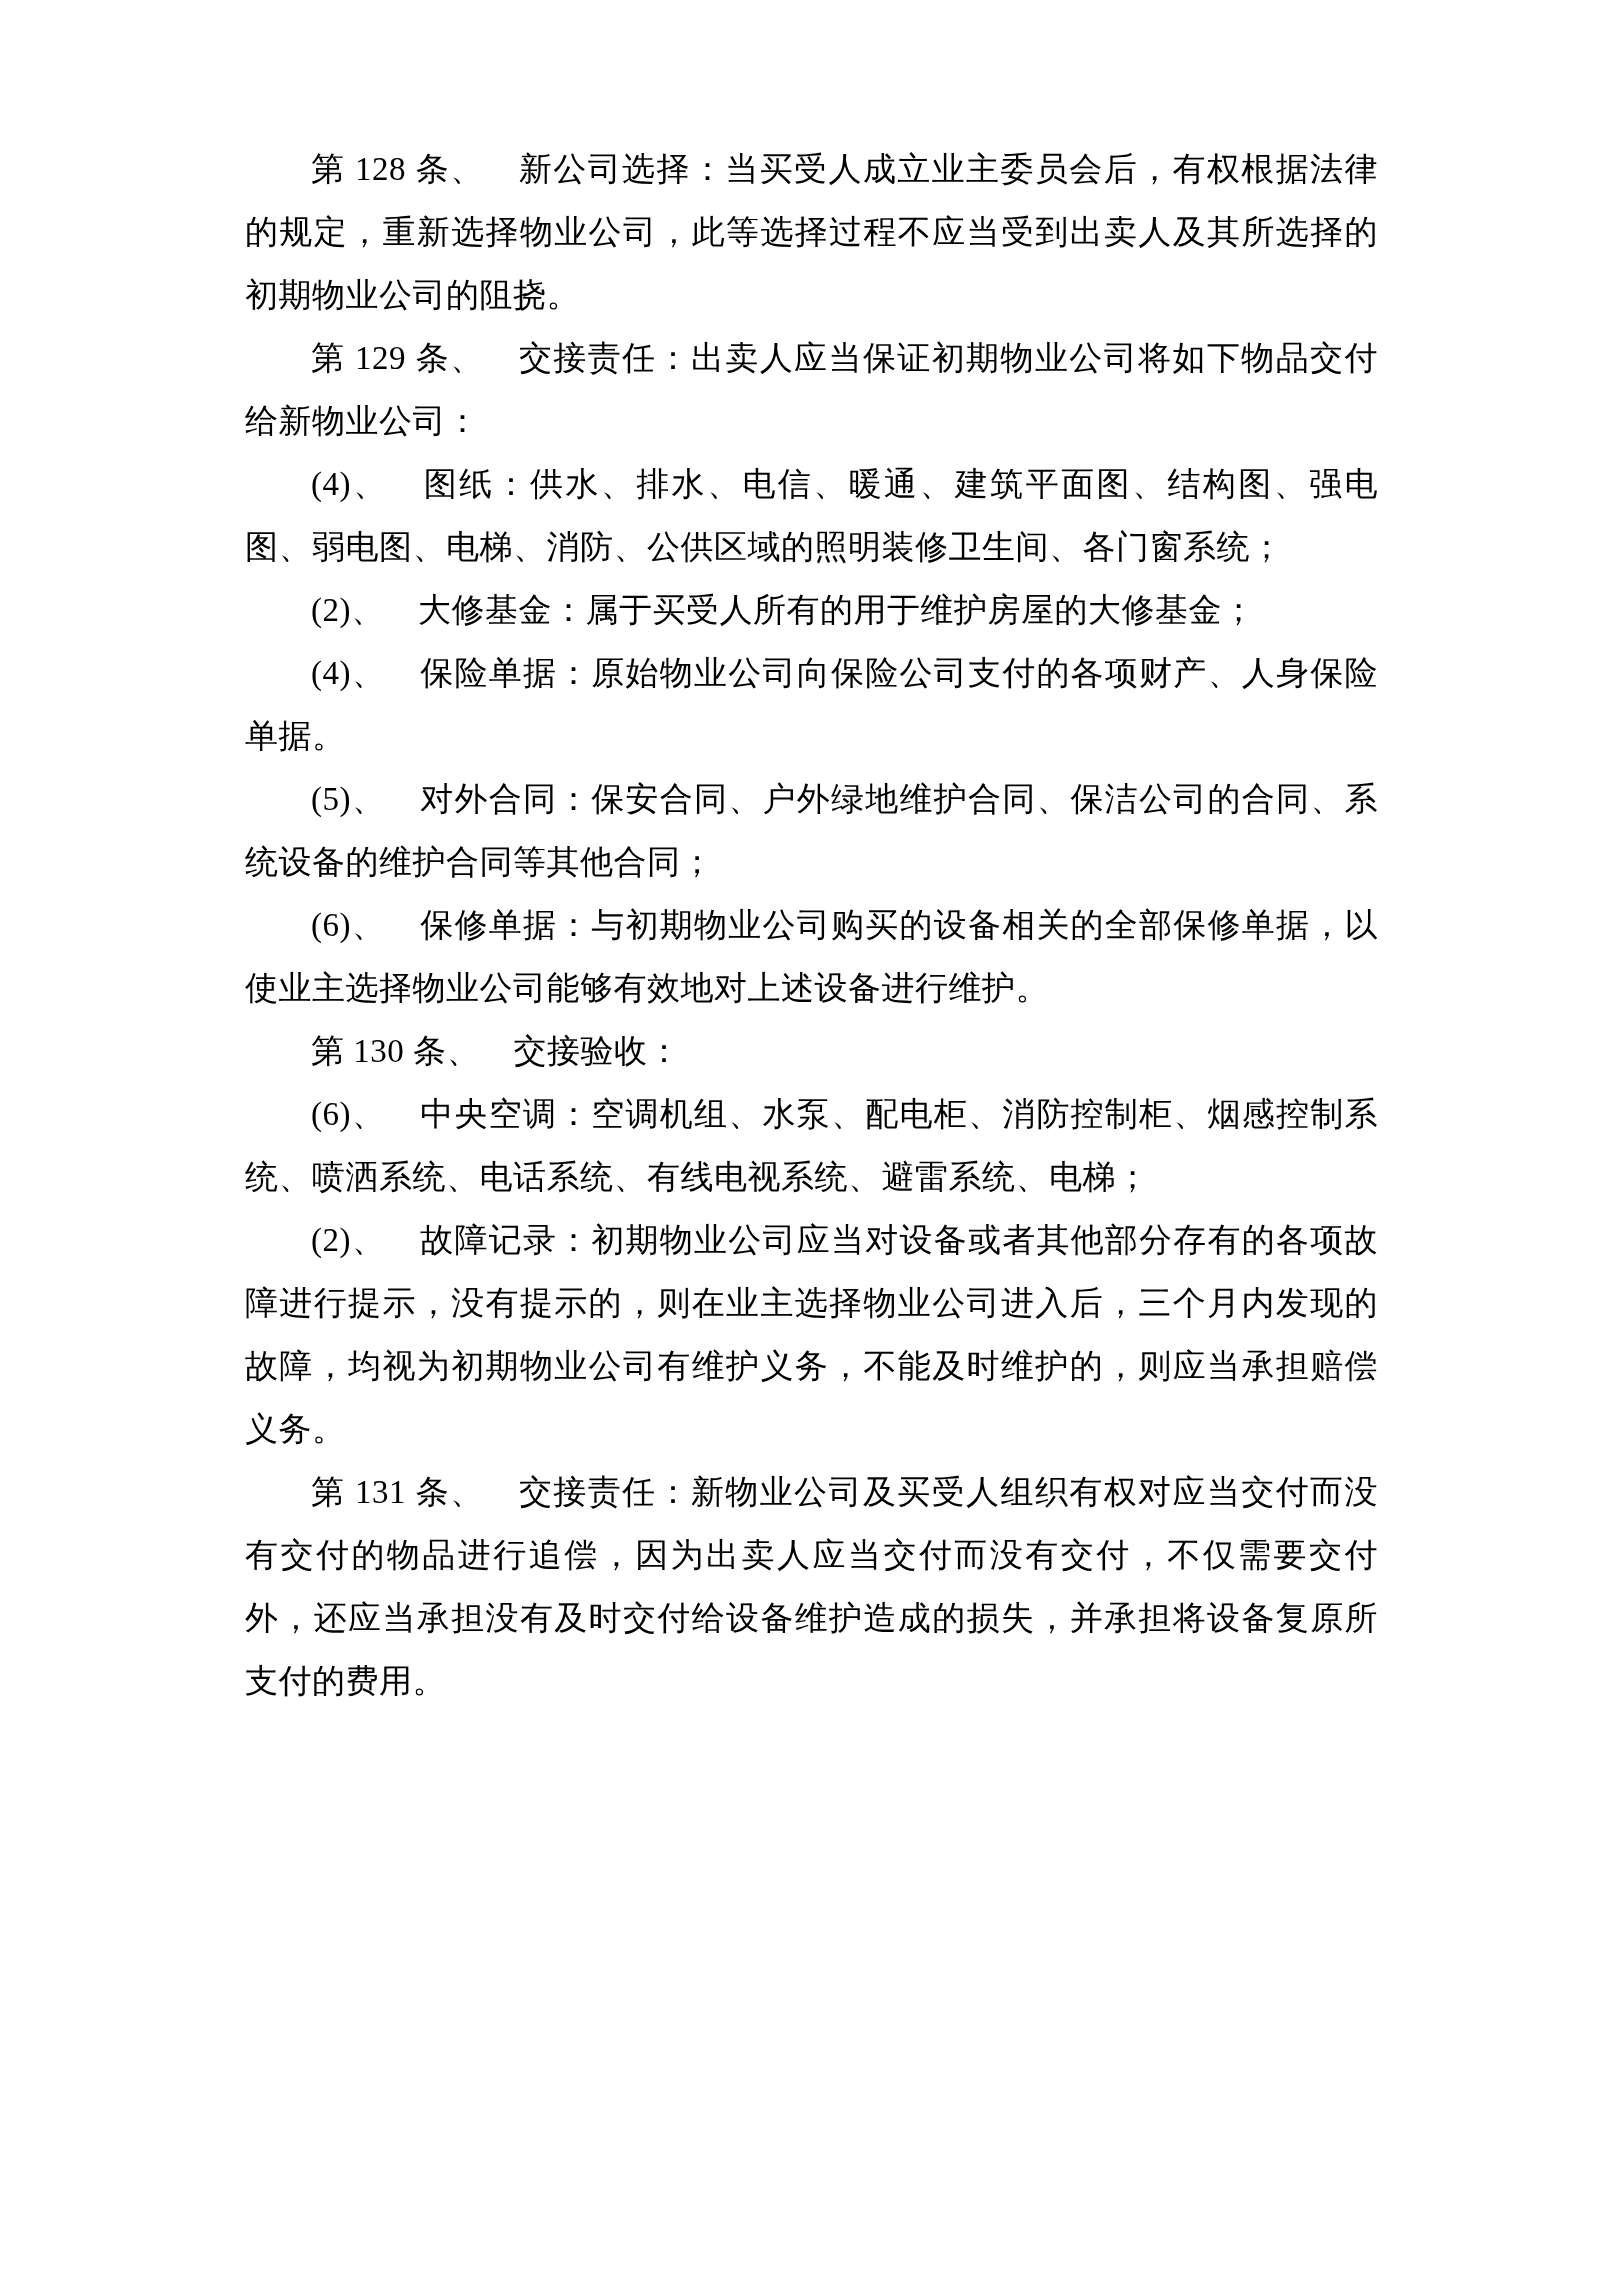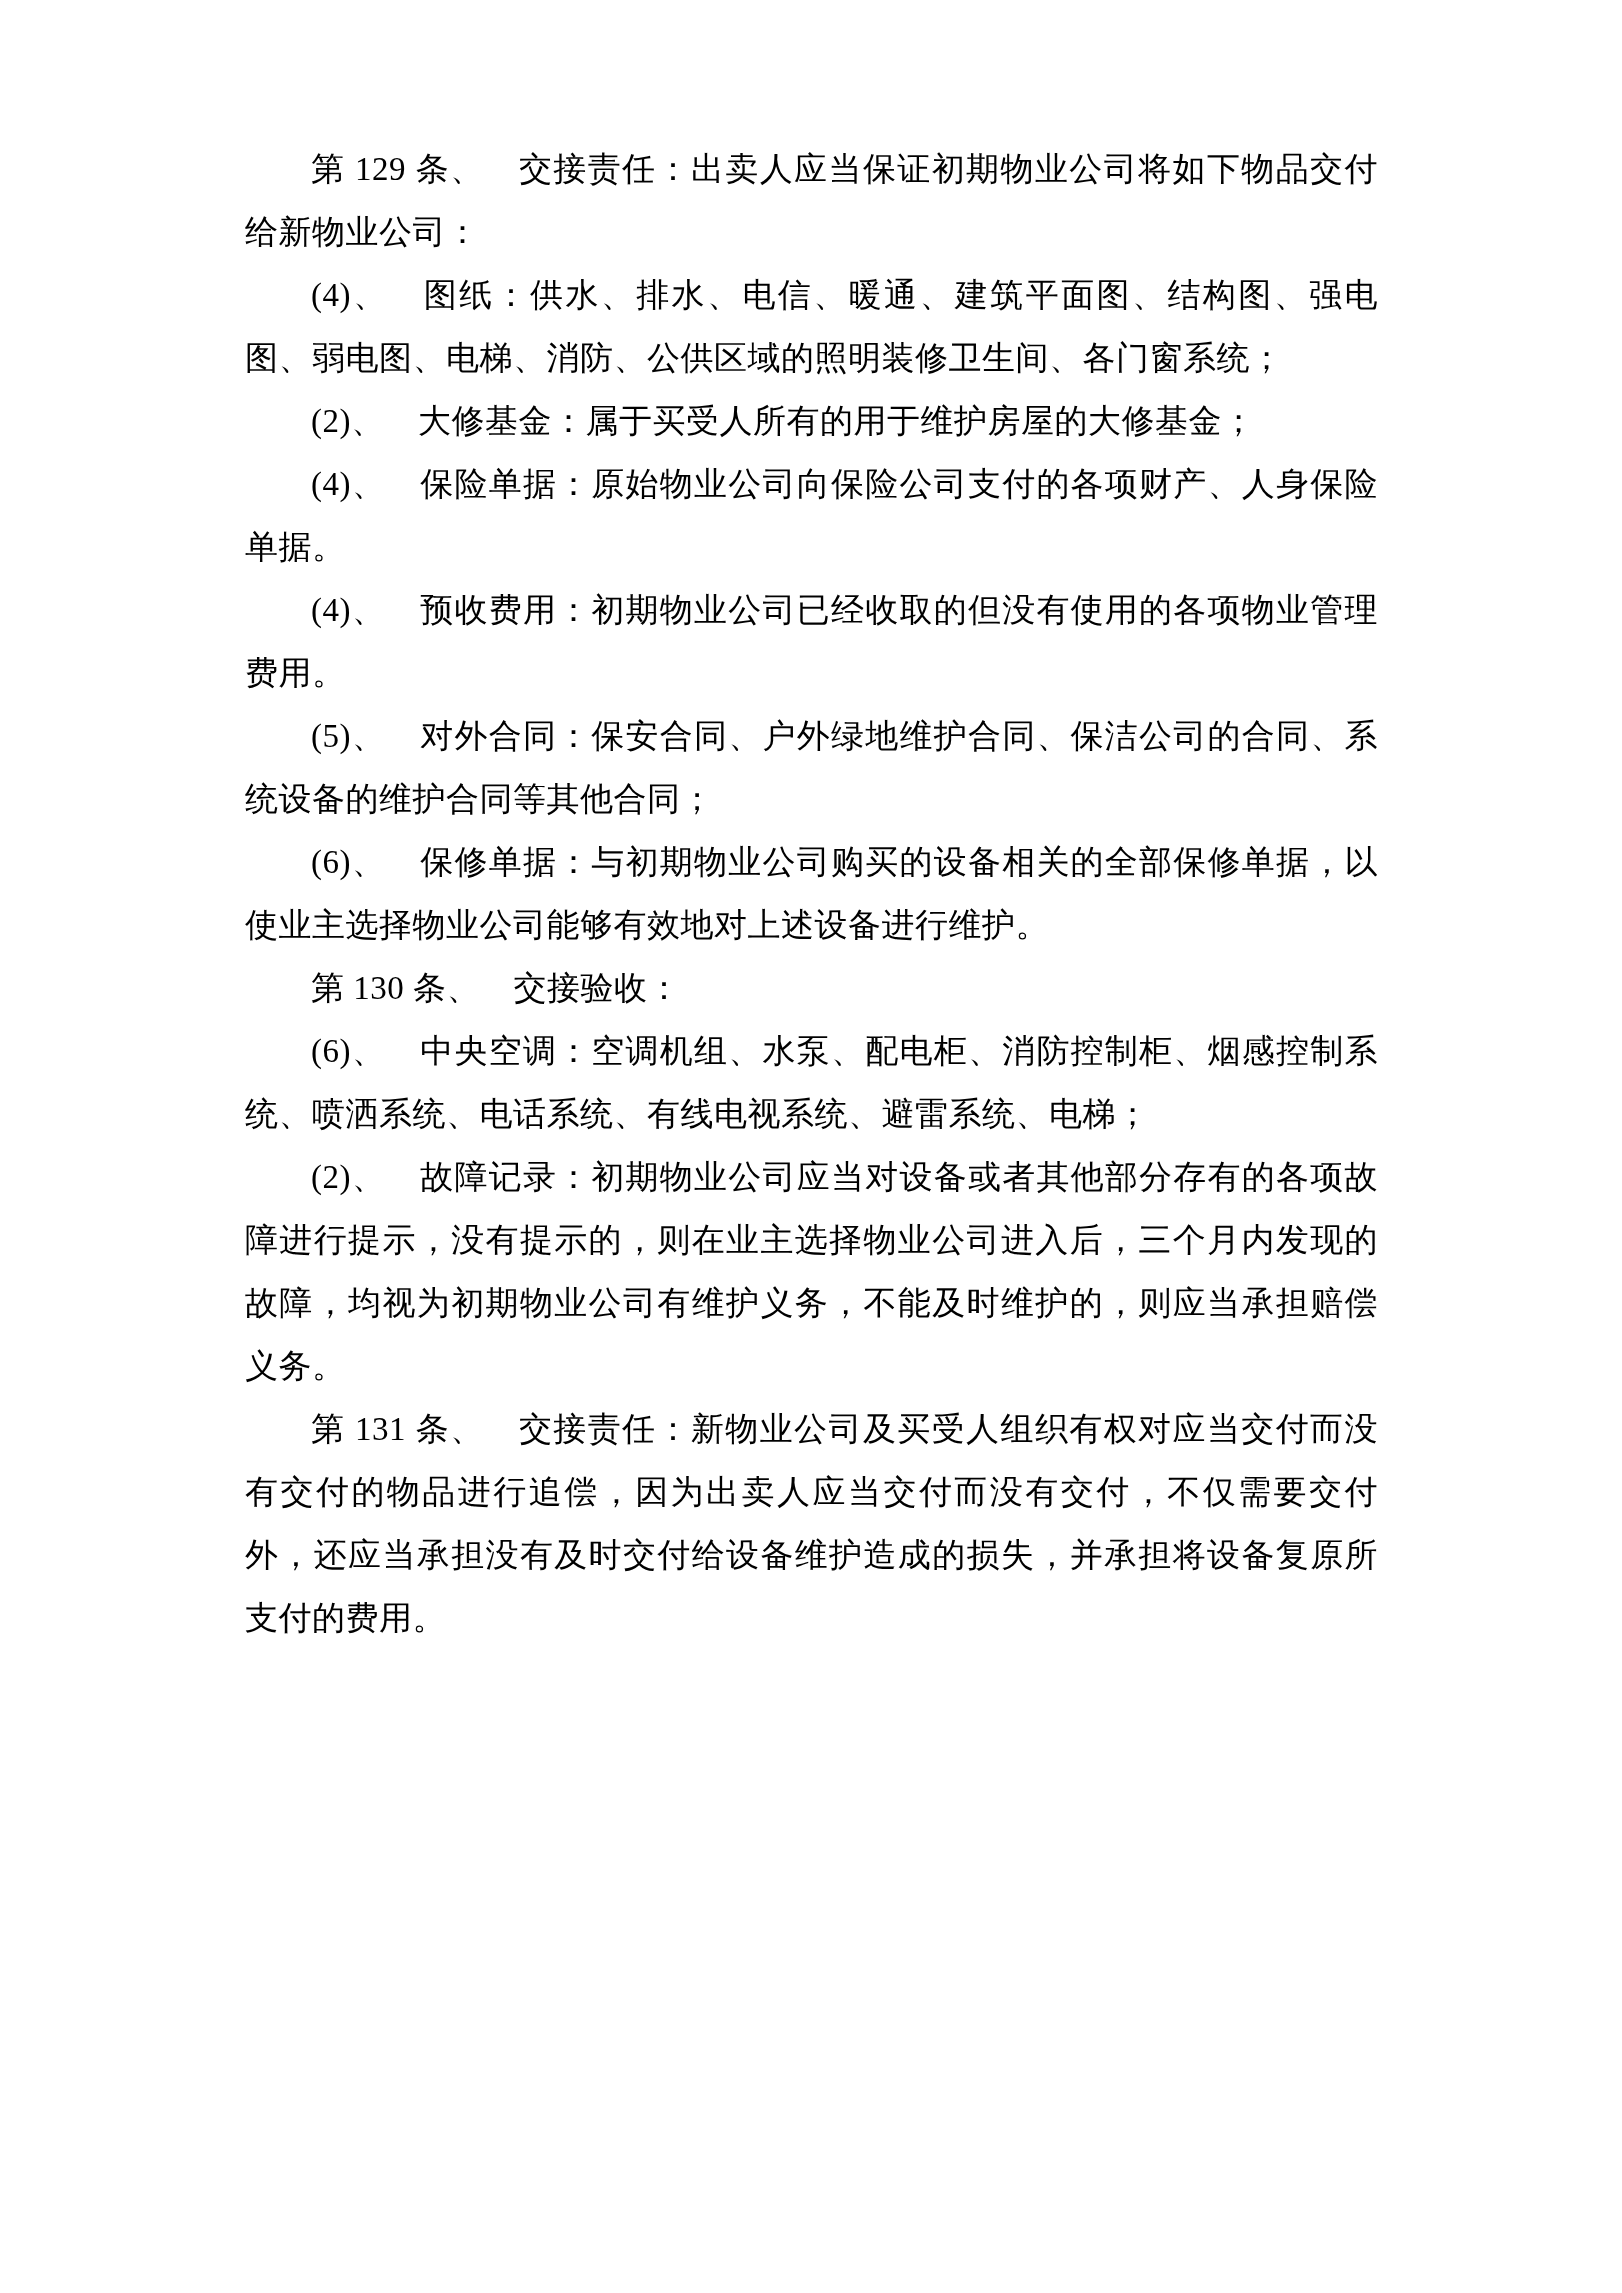--- a/index.html
+++ b/index.html
@@ -29,25 +29,25 @@
     text-indent: 2em;
     word-break: break-all;
     letter-spacing: 0.5px;
   }
 </style>
 </head>
 <body>
 
 <div class="page">
   <div class="doc-body">
+      <p class="para">第 128 条、　新公司选择：当买受人成立业主委员会后，有权根据法律的规定，重新选择物业公司，此等选择过程不应当受到出卖人及其所选择的初期物业公司的阻挠。</p>
       <p class="para">第 129 条、　交接责任：出卖人应当保证初期物业公司将如下物品交付给新物业公司：</p>
       <p class="para">(4)、　图纸：供水、排水、电信、暖通、建筑平面图、结构图、强电图、弱电图、电梯、消防、公供区域的照明装修卫生间、各门窗系统；</p>
       <p class="para">(2)、　大修基金：属于买受人所有的用于维护房屋的大修基金；</p>
       <p class="para">(4)、　保险单据：原始物业公司向保险公司支付的各项财产、人身保险单据。</p>
-      <p class="para">(4)、　预收费用：初期物业公司已经收取的但没有使用的各项物业管理费用。</p>
       <p class="para">(5)、　对外合同：保安合同、户外绿地维护合同、保洁公司的合同、系统设备的维护合同等其他合同；</p>
       <p class="para">(6)、　保修单据：与初期物业公司购买的设备相关的全部保修单据，以使业主选择物业公司能够有效地对上述设备进行维护。</p>
       <p class="para">第 130 条、　交接验收：</p>
       <p class="para">(6)、　中央空调：空调机组、水泵、配电柜、消防控制柜、烟感控制系统、喷洒系统、电话系统、有线电视系统、避雷系统、电梯；</p>
       <p class="para">(2)、　故障记录：初期物业公司应当对设备或者其他部分存有的各项故障进行提示，没有提示的，则在业主选择物业公司进入后，三个月内发现的故障，均视为初期物业公司有维护义务，不能及时维护的，则应当承担赔偿义务。</p>
       <p class="para">第 131 条、　交接责任：新物业公司及买受人组织有权对应当交付而没有交付的物品进行追偿，因为出卖人应当交付而没有交付，不仅需要交付外，还应当承担没有及时交付给设备维护造成的损失，并承担将设备复原所支付的费用。</p>
     </div>
 </div>
 
 

